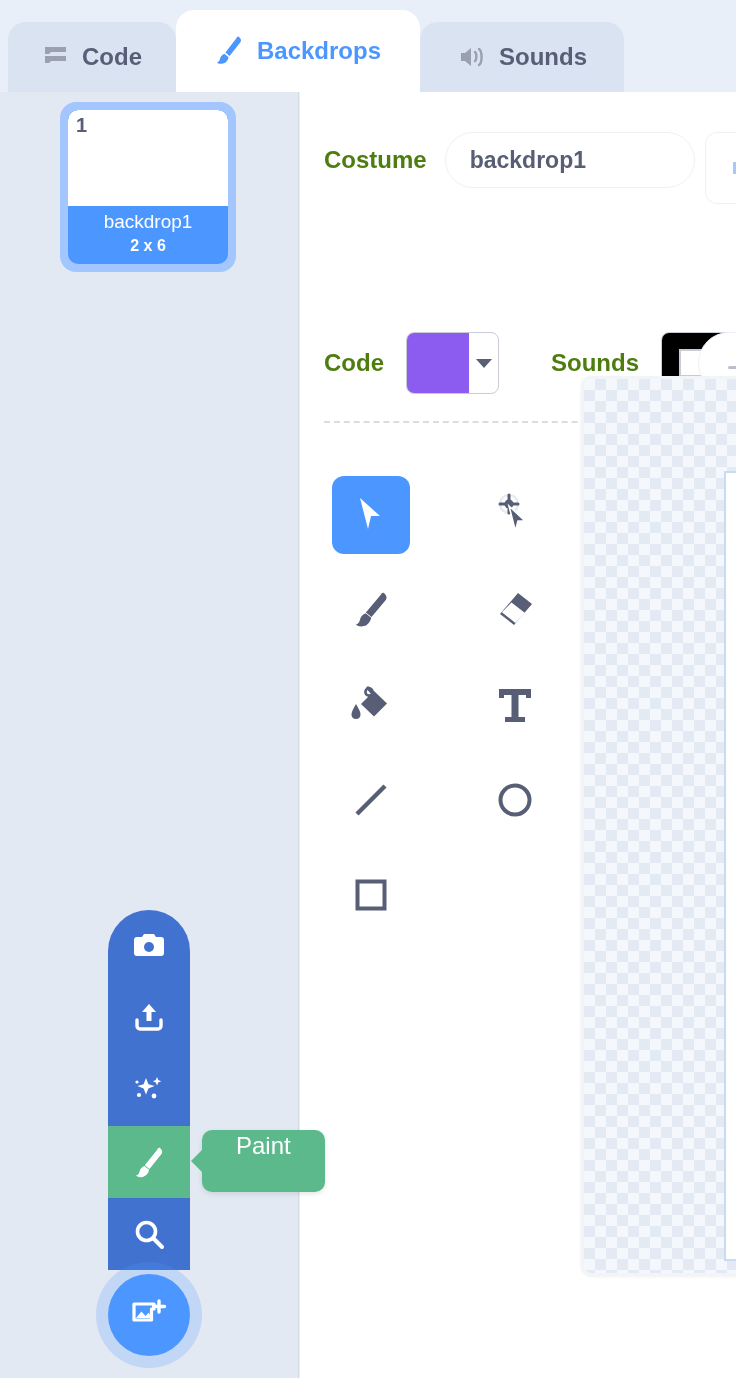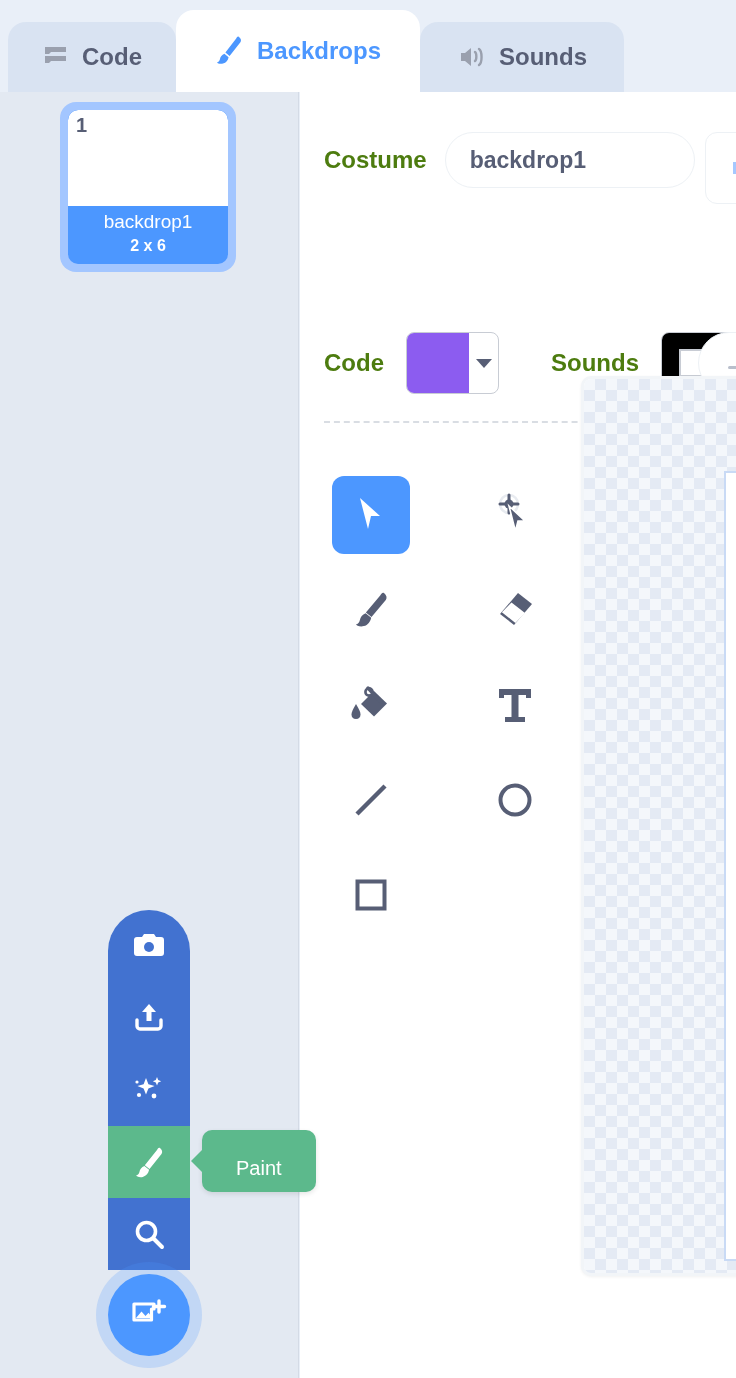--- a/index.html
+++ b/index.html
@@ -308,28 +308,28 @@
     justify-content: center;
     cursor: pointer;
     z-index: 22;
   }
 
   
   .tooltip {
     position: absolute;
     top: 1130px; left: 202px;
     height: 62px;
-    padding: 12px 34px;
+    padding: 2px 34px;
     background: #5CB98C;
     border-radius: 10px;
     display: flex;
-    align-items: flex-end;
+    align-items: flex-start;
     justify-content: center;
     color: #FFFFFF;
-    font-size: 20px;
+    font-size: 24px;
     z-index: 25;
     box-shadow: 0 2px 5px rgba(0,0,0,.10);
   }
   .tooltip::before {
     content: "";
     position: absolute;
     left: -11px;
     top: 50%;
     transform: translateY(-50%);
     width: 0; height: 0;

